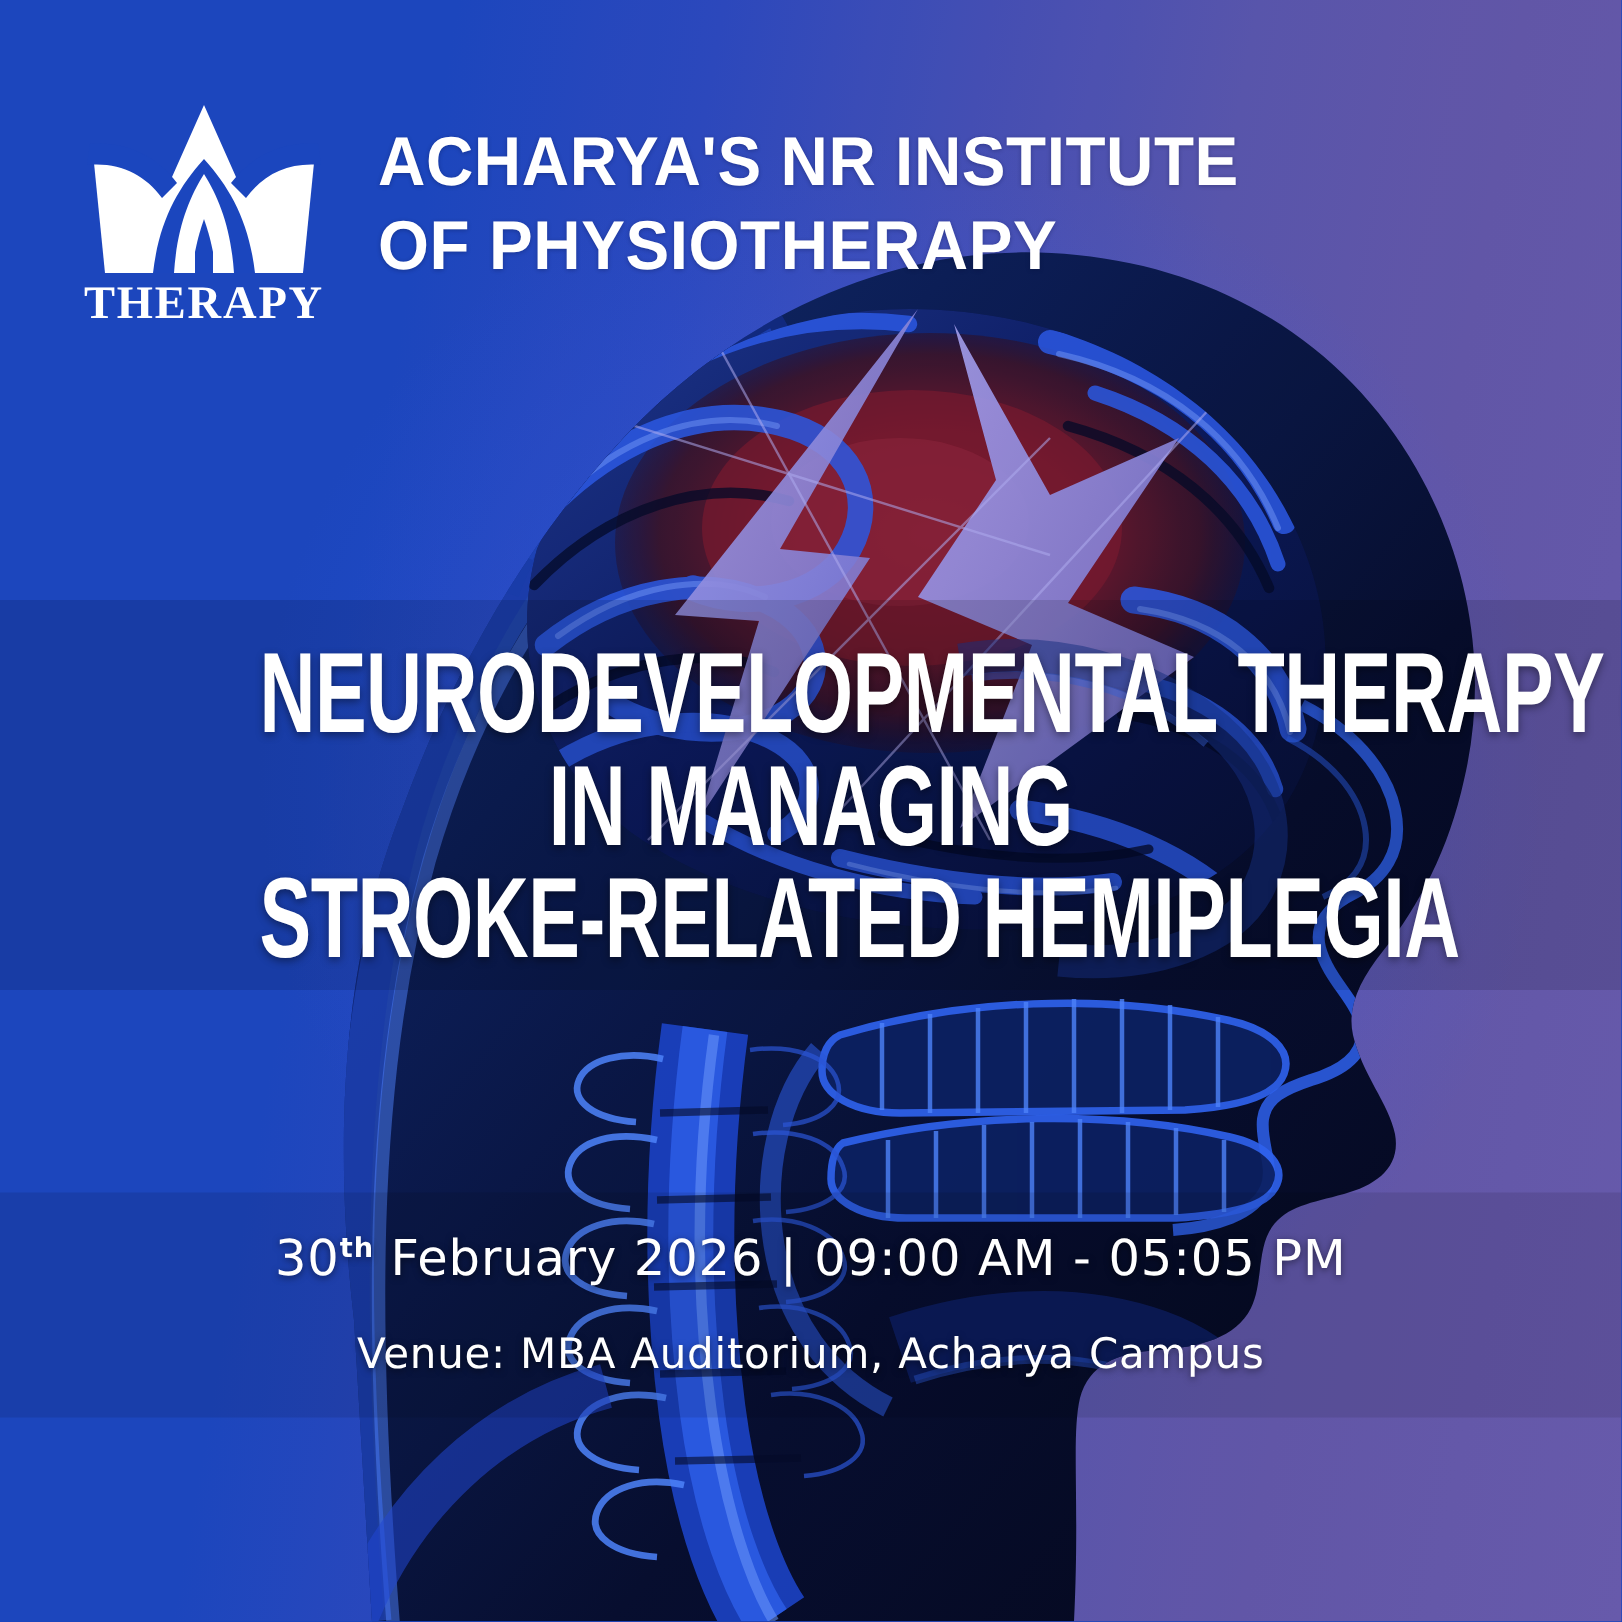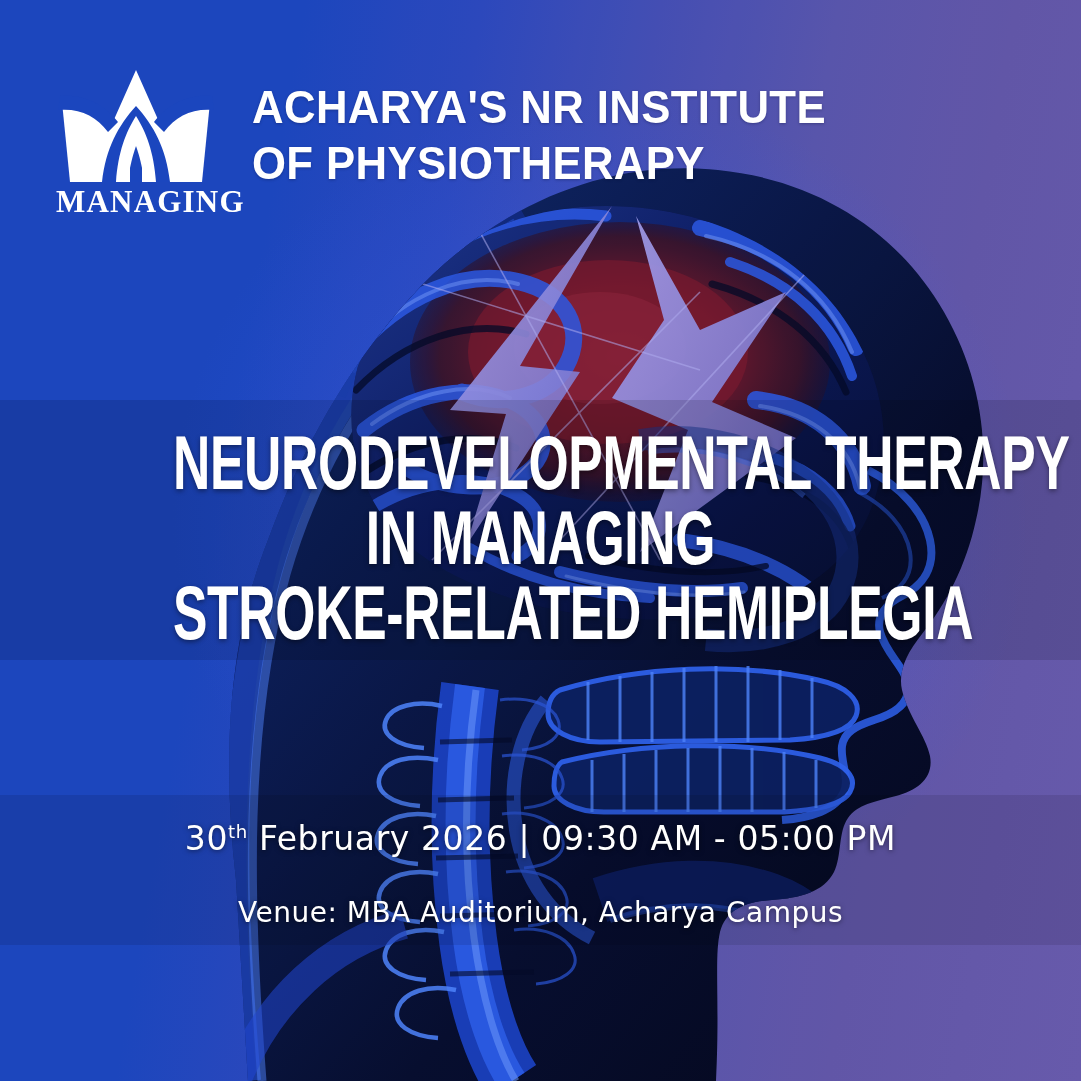--- a/index.html
+++ b/index.html
@@ -108,24 +108,25 @@
     font-size:33px;
     font-weight:400;
     letter-spacing:0.6px;
     line-height:1.3;
     text-shadow:0 1px 5px rgba(0,0,0,0.5);
   }
   #date-line sup {
     font-size:0.55em;
     vertical-align:super;
     line-height:0;
+    font-weight:bold;
   }
   #venue-line {
     display:block;
-    margin-top:34px;
+    margin-top:24px;
     font-size:28px;
     font-weight:400;
     letter-spacing:0.5px;
     line-height:1.3;
     text-shadow:0 1px 5px rgba(0,0,0,0.5);
   }
 </style>
 </head>
 <body>
 
@@ -364,32 +365,32 @@
 
       <path d="M154,36 C130,34 110,44 96,62 C86,76 82,90 80,104
                L80,116 L146,116 Z" fill="#ffffff"></path>
 
       <path d="M80,50 C70,66 62,86 60,116 L46,116 C50,82 62,60 80,40 Z" fill="#1b46be"></path>
       <path d="M80,50 C90,66 98,86 100,116 L114,116 C110,82 98,60 80,40 Z" fill="#1b46be"></path>
       <path d="M4,30 C28,28 48,38 62,56 L52,66 C40,50 24,42 2,44 Z" fill="#1b46be"></path>
       <path d="M156,30 C132,28 112,38 98,56 L108,66 C120,50 136,42 158,44 Z" fill="#1b46be"></path>
       <path d="M74,102 C76,92 78,86 80,80 C82,86 84,92 86,102 L86,116 L74,116 Z" fill="#1b46be"></path>
     </svg>
-    <span id="logo-wordmark">MANAGING</span>
+    <span id="logo-wordmark">THERAPY</span>
   </div>
 
   <div id="institute-name">
     <span class="nm-line">ACHARYA'S NR INSTITUTE</span>
     <span class="nm-line">OF PHYSIOTHERAPY</span>
   </div>
 
   <div id="main-title">
     <span class="t-line">NEURODEVELOPMENTAL THERAPY (NDT)</span>
     <span class="t-line">IN MANAGING</span>
     <span class="t-line">STROKE-RELATED HEMIPLEGIA</span>
   </div>
 
   <div id="footer-block">
-    <span id="date-line"><span>30</span><sup>th</sup><span> February 2026 | 09:30 AM - 05:00 PM</span></span>
+    <span id="date-line"><span>30</span><sup>th</sup><span> February 2026 | 09:00 AM - 05:05 PM</span></span>
     <span id="venue-line">Venue: MBA Auditorium, Acharya Campus</span>
   </div>
 
 </div>
 
 </body></html>

